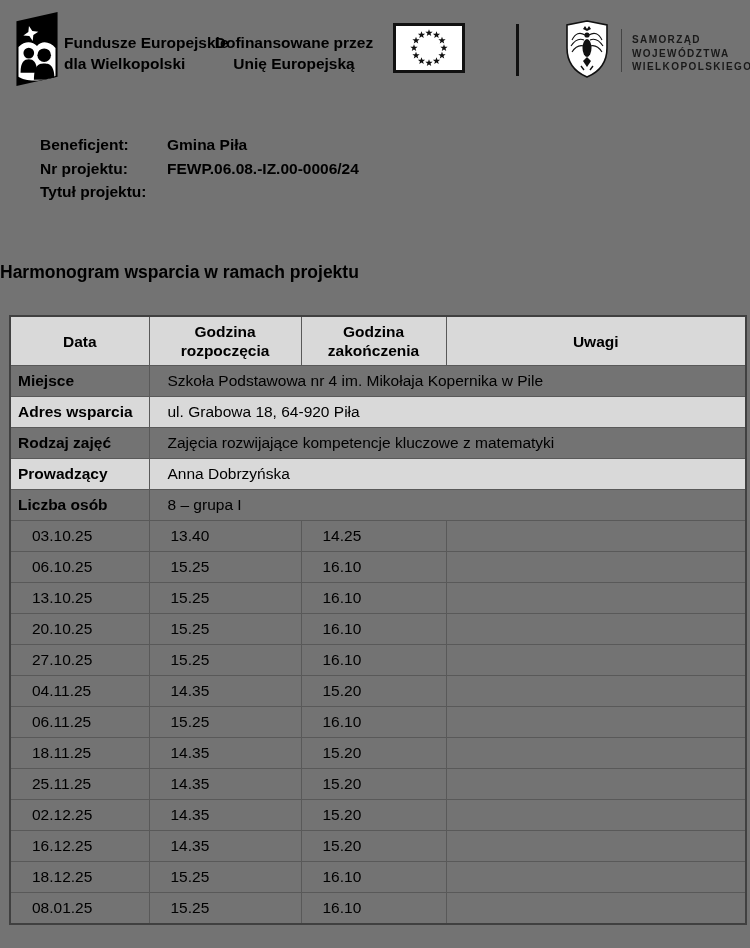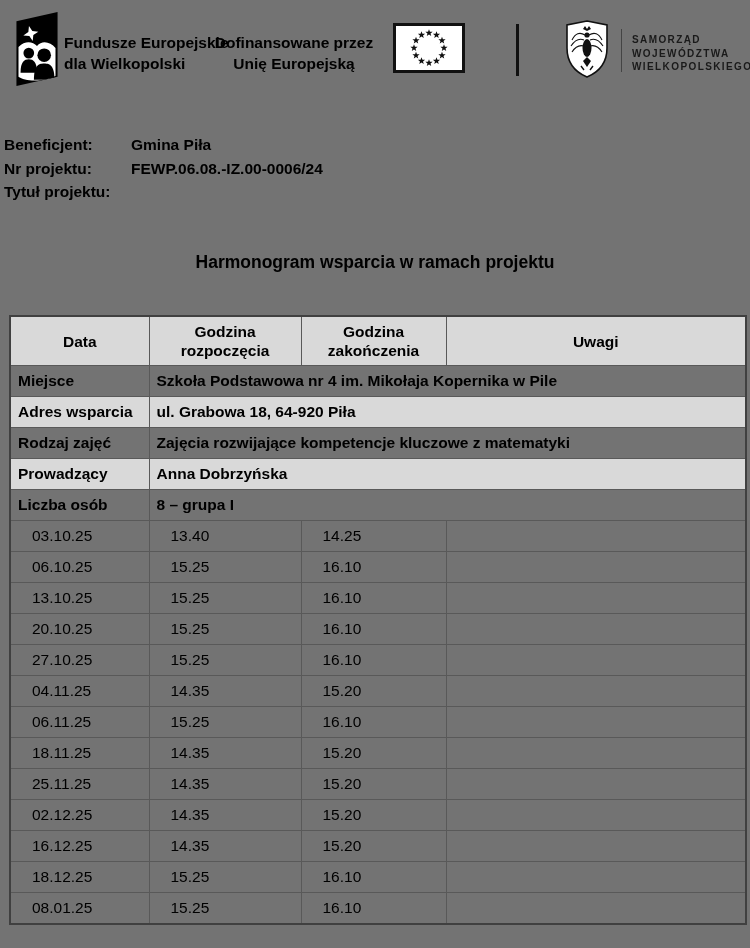--- a/index.html
+++ b/index.html
@@ -15,32 +15,32 @@
     font-size:15.5px;font-weight:bold;line-height:21px;}
   .eu-flag{position:absolute;left:393px;top:23px;width:72px;height:50px;}
   .divider-bold{position:absolute;left:516px;top:24px;width:3px;height:52px;background:#111;}
   .crest{position:absolute;left:563px;top:20px;width:48px;height:58px;}
   .divider-thin{position:absolute;left:621px;top:29px;width:1px;height:43px;background:#444;}
   .region-text{position:absolute;left:632px;top:33px;font-size:10px;font-weight:600;
     letter-spacing:1.4px;line-height:13.5px;color:#1a1a1a;}
   
   .project-info{position:absolute;left:4px;top:133px;font-size:15.5px;font-weight:bold;line-height:23.5px;}
   .project-info .row{display:flex;}
-  .project-info .lbl{width:127px;flex:0 0 127px;}
-  
-  .doc-title{position:absolute;left:0;top:252px;width:750px;text-align:center;
+  .project-info .lbl{width:127px;flex:0 0 127px;margin-left:36px;}
+  
+  .doc-title{position:absolute;left:0;top:262px;width:750px;text-align:left;
     font-size:17.5px;font-weight:bold;}
   
   table.main{position:absolute;left:9px;top:315px;width:736px;border-collapse:collapse;
     table-layout:fixed;font-size:15.5px;}
   table.main{border:2px solid #404040;}
   table.main td,table.main th{border:1px solid #595959;overflow:hidden;vertical-align:middle;}
   .shaded{background:#d9d9d9;}
   td.detail-label{height:28px;padding-left:7px;font-weight:bold;white-space:nowrap;}
-  td.detail-value{padding-left:7px;font-weight:bold;white-space:nowrap;}
+  td.detail-value{padding-left:18px;font-weight:normal;white-space:nowrap;}
   thead th{height:48px;background:#d9d9d9;font-weight:bold;text-align:center;
     white-space:normal;line-height:19px;padding:0 10px;}
   tbody.sched td{height:28px;padding-left:21px;font-weight:normal;white-space:nowrap;}
 </style>
 </head>
 <body>
 
 <div class="page">
 
   <svg class="fe-logo" viewBox="0 0 40 72">

